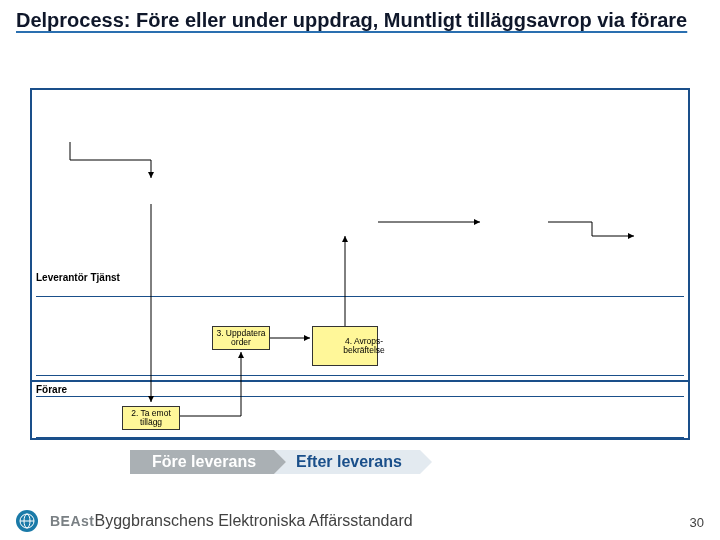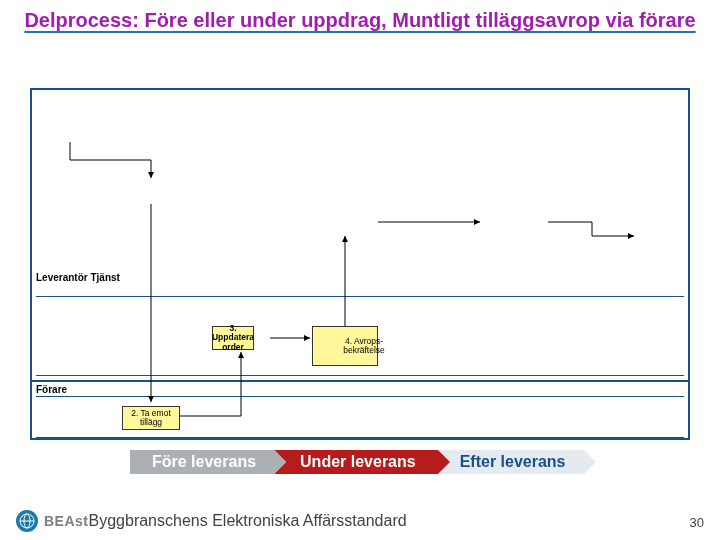--- a/index.html
+++ b/index.html
@@ -1,17 +1,17 @@
 <!DOCTYPE html>
 <html><head>
 <meta charset="utf-8">
 <style>
   * { box-sizing: border-box; margin: 0; padding: 0; }
   body { width: 720px; height: 540px; font-family: Arial, sans-serif; background: #fff; position: relative; overflow: hidden; }
-  .title { font-size: 20px; font-weight: bold; color: #a21caf; padding: 8px 16px 2px 16px; text-decoration: underline; text-decoration-color: #2a6fb0; text-decoration-thickness: 2px; text-underline-offset: 4px; line-height: 1.25; text-align: center; }
+  .title { font-size: 20px; font-weight: bold; color: #0f172a; padding: 8px 16px 2px 16px; text-decoration: underline; text-decoration-color: #2a6fb0; text-decoration-thickness: 2px; text-underline-offset: 4px; line-height: 1.25; }
   .diagram { position: absolute; left: 30px; top: 88px; width: 660px; height: 352px; border: 2px solid #1a4f8a; background: #fff; }
   .lane { position: absolute; left: 0; width: 100%; border-top: 2px solid #1a4f8a; }
   .lane:first-child { border-top: none; }
   .lane-label { position: absolute; left: 4px; top: 2px; font-size: 10px; font-weight: bold; color: #000; }
   .lane-inner { position: absolute; left: 4px; right: 4px; top: 14px; bottom: 4px; border-top: 1px solid #1a4f8a; border-bottom: 1px solid #1a4f8a; }
   .lane1 { top: 0; height: 180px; }
   .lane1 .lane-inner { top: 14px; bottom: 4px; }
   .lane2 { top: 180px; height: 110px; }
   .lane3 { top: 290px; height: 62px; }
   .box { position: absolute; background: #fff799; border: 1px solid #333; font-size: 8.5px; text-align: center; display: flex; align-items: center; justify-content: center; padding: 2px; line-height: 1.1; }
@@ -24,38 +24,38 @@
   .ribbon { position: relative; height: 24px; display: flex; align-items: center; padding: 0 18px 0 22px; font-size: 16px; font-weight: bold; color: #fff; }
   .ribbon.gray { background: #aab0b4; }
   .ribbon.red { background: #b71c1c; padding-left: 26px; padding-right: 22px; }
   .ribbon.light { background: #e3eaf0; color: #1a4f8a; }
   .ribbon::after { content: ""; position: absolute; right: -12px; top: 0; border-top: 12px solid transparent; border-bottom: 12px solid transparent; border-left: 12px solid currentColor; z-index: 2; }
   .ribbon.gray::after { border-left-color: #aab0b4; }
   .ribbon.red::after { border-left-color: #b71c1c; }
   .ribbon.light::after { border-left-color: #e3eaf0; }
   .ribbon.red::before, .ribbon.light::before { content: ""; position: absolute; left: 0; top: 0; border-top: 12px solid transparent; border-bottom: 12px solid transparent; border-left: 12px solid #fff; }
   .footer { position: absolute; left: 0; bottom: 0; width: 720px; height: 38px; display: flex; align-items: center; padding: 0 16px; }
-  .logo { display: flex; align-items: center; gap: 6px; }
+  .logo { display: flex; align-items: center; gap: 12px; }
   .logo-icon { width: 22px; height: 22px; border-radius: 50%; background: #1a7aa8; display: flex; align-items: center; justify-content: center; }
   .logo-text { font-size: 14px; font-weight: bold; color: #7a8084; letter-spacing: 0.5px; }
   .footer-tag { font-size: 16px; color: #424242; }
   .page-num { position: absolute; right: 16px; bottom: 10px; font-size: 13px; color: #424242; }
 </style>
 </head>
 <body>
 
 <div class="title">Delprocess: Före eller under uppdrag, Muntligt tilläggsavrop via förare</div>
 
 <div class="diagram">
 
 
   <div class="lane lane2">
     <div class="lane-label" style="white-space:pre-line;">Leverantör Tjänst</div>
     <div class="lane-inner" style="top:26px;"></div>
-    <div class="box" style="left:180px; top:56px; width:42px; height:24px;font-weight:bold;">3. Uppdatera order</div>
+    <div class="box" style="left:180px; top:56px; width:58px; height:24px;">3. Uppdatera order</div>
     <div class="box" style="left:280px; top:56px; width:66px; height:40px;padding-left:40px;">4. Avrops­bekräftelse</div>
   </div>
 
   <div class="lane lane3">
     <div class="lane-label">Förare</div>
     <div class="lane-inner"></div>
     <div class="box" style="left:90px; top:24px; width:58px; height:24px;">2. Ta emot tillägg</div>
   </div>
 
   <svg class="arrows">
@@ -81,21 +81,20 @@
     <line x1="346" y1="132" x2="448" y2="132" stroke="#000" stroke-width="1" marker-end="url(#ah)"></line>
 
     <line x1="516" y1="132" x2="560" y2="132" stroke="#000" stroke-width="1"></line>
     <line x1="560" y1="132" x2="560" y2="146" stroke="#000" stroke-width="1"></line>
     <line x1="560" y1="146" x2="602" y2="146" stroke="#000" stroke-width="1" marker-end="url(#ah)"></line>
   </svg>
 </div>
 
 <div class="ribbon-row">
   <div class="ribbon gray">Före leverans</div>
-  <div class="ribbon red">Under leverans</div>
   <div class="ribbon light">Efter leverans</div>
 </div>
 
 <div class="footer">
   <div class="logo">
     <div class="logo-icon">
       <svg width="16" height="16" viewBox="0 0 16 16">
           <circle cx="8" cy="8" r="7" fill="none" stroke="#fff" stroke-width="1"></circle>
           <ellipse cx="8" cy="8" rx="3" ry="7" fill="none" stroke="#fff" stroke-width="1"></ellipse>
           <line x1="1" y1="8" x2="15" y2="8" stroke="#fff" stroke-width="1"></line>

